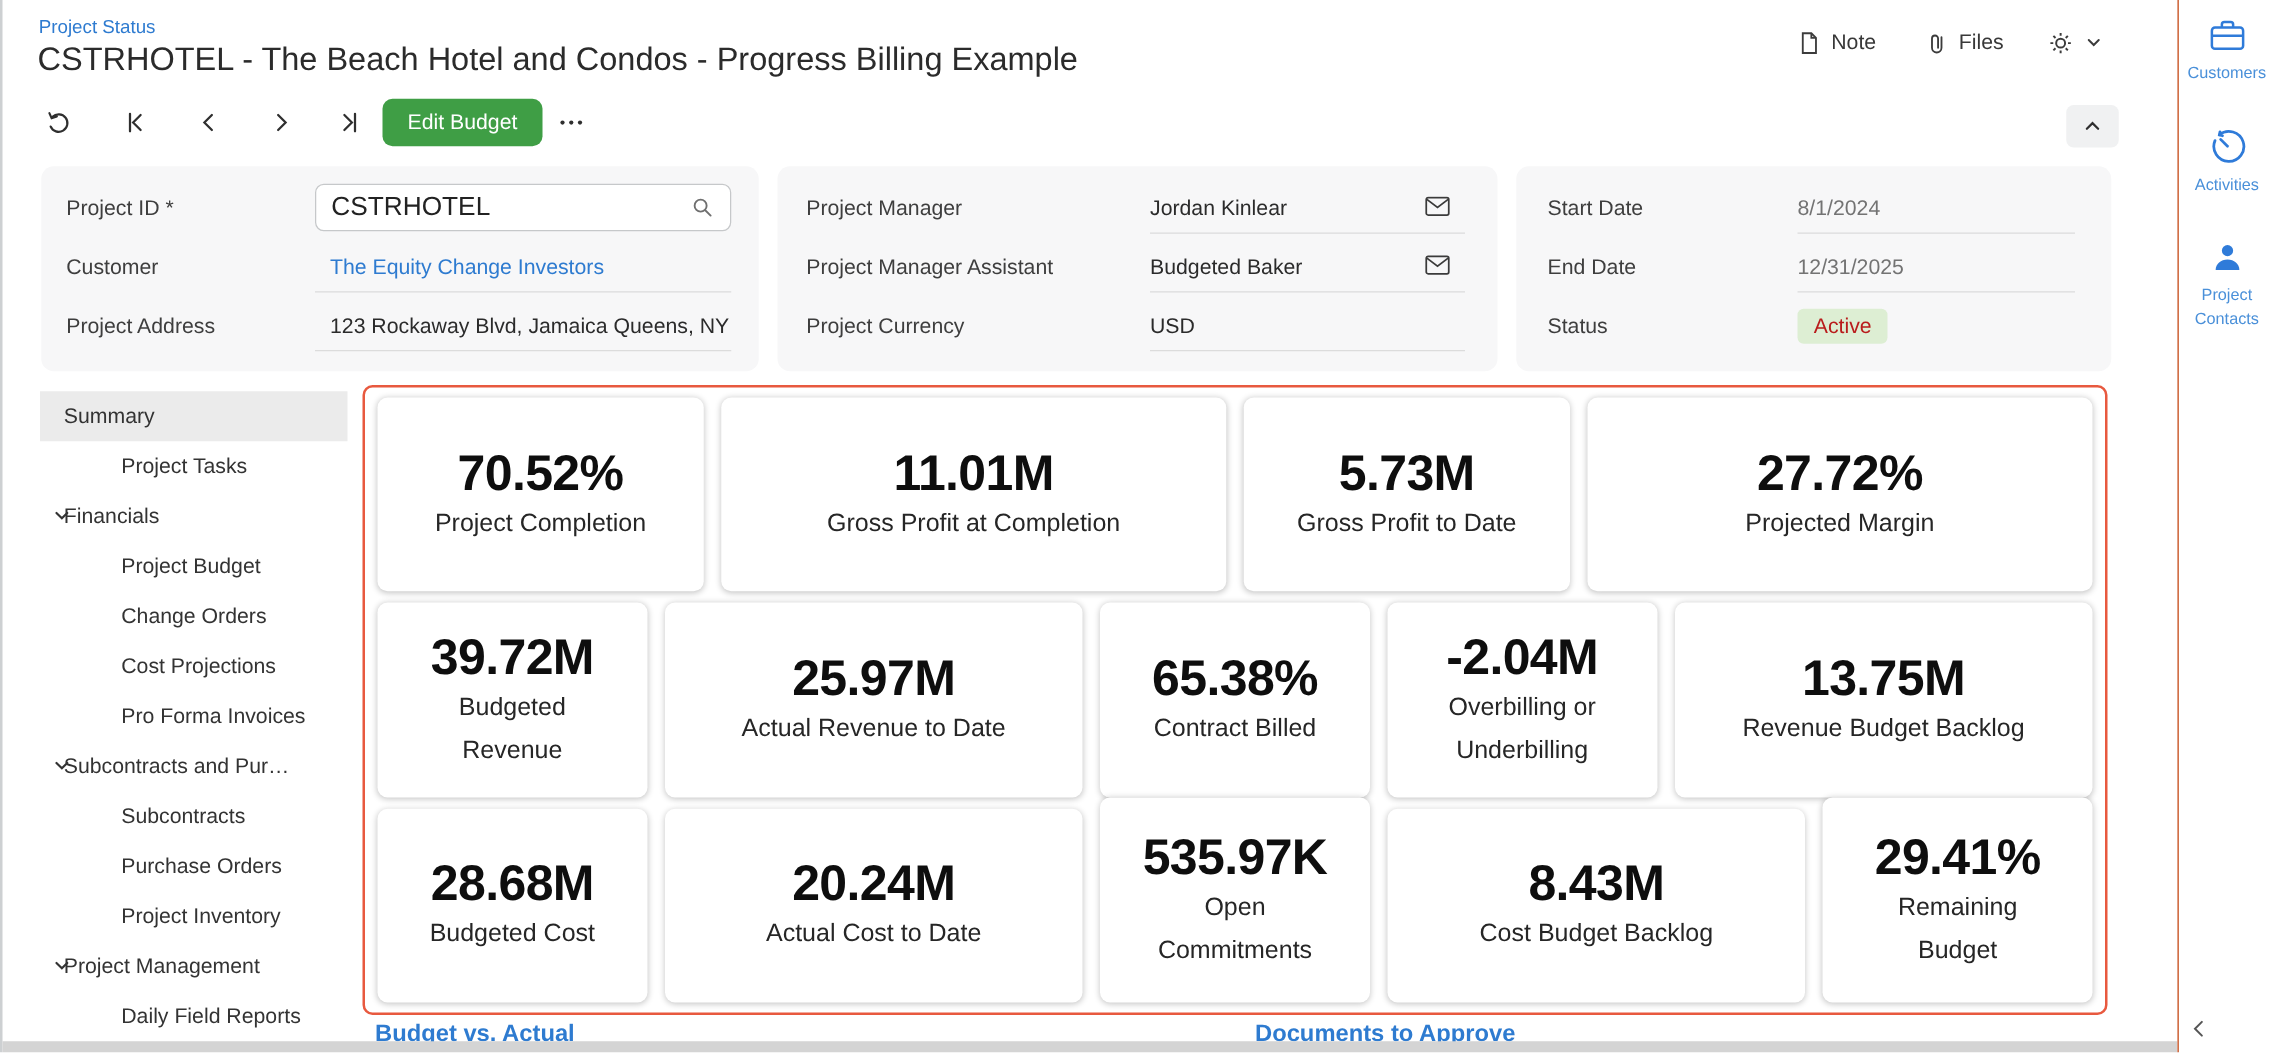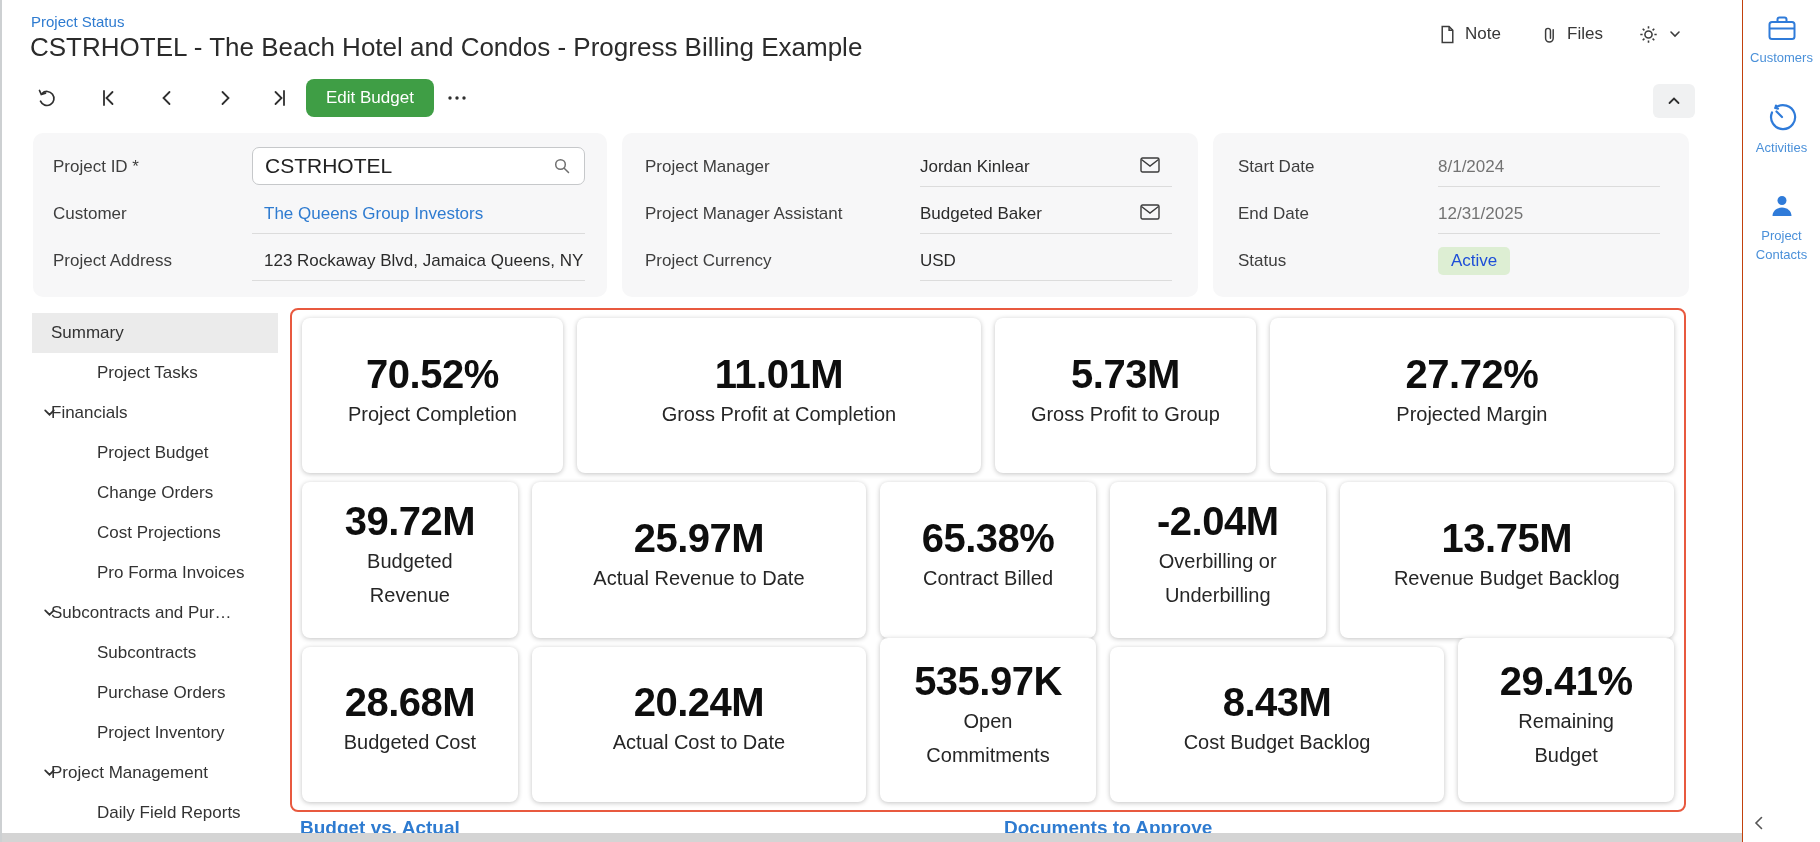--- a/index.html
+++ b/index.html
@@ -26,35 +26,35 @@
   .panel { position:absolute; top:133px; height:164px; background:#f7f7f8; border-radius:10px; }
   .panel-1 { left:33px; width:574px; } .panel-2 { left:622px; width:576px; } .panel-3 { left:1213px; width:476px; }
   .f-label { position:absolute; font-size:17px; color:#3e3e3e; white-space:nowrap; }
   .f-value { position:absolute; font-size:17px; color:#2b2b2b; white-space:nowrap; overflow:hidden; }
   .f-link  { color:#2e7bd0; cursor:pointer; }
   .f-muted { color:#737373; }
   .u-line  { position:absolute; height:1px; background:#dcdcdc; }
   .id-input { position:absolute; left:219px; top:14px; width:333px; height:38px; background:#fff; border:1px solid #c6c8ca; border-radius:7px; font-size:21px; color:#222; padding:0 34px 0 12px; font-family:inherit; }
   .id-search { position:absolute; left:520px; top:24px; color:#6f6f6f; cursor:pointer; }
   .mail-ic { position:absolute; left:518px; color:#3b3b3b; cursor:pointer; }
-  .status-chip { position:absolute; left:225px; top:114px; background:#ddeed3; color:#1d4ed8; font-size:17px; padding:4px 13px; border-radius:5px; }
+  .status-chip { position:absolute; left:225px; top:114px; background:#ddeed3; color:#b91c1c; font-size:17px; padding:4px 13px; border-radius:5px; }
 
   
   .sidenav { position:absolute; left:32px; top:313px; width:246px; }
   .nav-item { position:relative; height:40px; display:flex; align-items:center; font-size:17px; color:#333; cursor:pointer; }
   .nav-item.selected { background:#ebebeb; }
   .nav-item .chev { position:absolute; left:11px; top:13px; color:#333; }
   .nav-item.lvl0 .nav-label { margin-left:19px; }
   .nav-item.lvl1 .nav-label { margin-left:65px; }
   .nav-label { white-space:nowrap; overflow:hidden; text-overflow:ellipsis; max-width:200px; }
 
   
   .dashboard { position:absolute; left:290px; top:308px; width:1396px; height:504px; border:2px solid #e8593f; border-radius:8px; background:#fff; padding:8px 10px; display:flex; flex-direction:column; gap:9px; }
   .kpi-row { display:flex; gap:14px; flex:1; min-height:0; }
-  .tile { background:#fff; border-radius:8px; box-shadow:0 1px 5px rgba(0,0,0,0.24); display:flex; flex-direction:row; flex:1 1 0; overflow:hidden; cursor:pointer; }
+  .tile { background:#fff; border-radius:8px; box-shadow:0 1px 5px rgba(0,0,0,0.24); display:flex; flex-direction:column; flex:1 1 0; overflow:hidden; cursor:pointer;align-items:center; }
   .tile.wide { flex:1.55 1 0; }
   .tile.tall { margin-top:-9px; }
   .tile-bar { height:10px; border-radius:7px; flex:none; }
   .tile-body { flex:1; display:flex; flex-direction:column; justify-content:center; align-items:center; padding:0 28px 10px 28px; text-align:center; }
   .tile-value { font-size:40px; font-weight:bold; color:#0e0e0e; letter-spacing:-0.5px; line-height:1.15; }
   .tile-label { font-size:20px; color:#262626; line-height:1.7; }
 
   .bottom-link { position:absolute; top:817px; font-size:19px; font-weight:bold; color:#2e7bd0; cursor:pointer; white-space:nowrap; }
   .link-budget { left:300px; } .link-docs { left:1004px; }
   .hstrip { position:absolute; left:2px; top:833px; width:1740px; height:9px; background:#d4d4d4; }
@@ -154,21 +154,21 @@
   <div class="panel panel-1">
     <div class="f-label" style="left:20px;top:24px;">Project ID *</div>
     <input class="id-input" value="CSTRHOTEL" style="">
     <span class="id-search icon">
       <svg width="18" height="18" viewBox="0 0 18 18" fill="none" stroke="#6f6f6f" stroke-width="1.5" stroke-linecap="round">
           <circle cx="7.5" cy="7.5" r="4.8"></circle>
           <path d="M11.2 11.2L15.5 15.5"></path>
         </svg>
     </span>
     <div class="f-label" style="left:20px;top:71px;">Customer</div>
-    <div class="f-value f-link" style="left:231px;top:71px;width:321px;">The Queens Group Investors</div>
+    <div class="f-value f-link" style="left:231px;top:71px;width:321px;">The Equity Change Investors</div>
     <div class="u-line" style="left:219px;top:100px;width:333px;"></div>
     <div class="f-label" style="left:20px;top:118px;">Project Address</div>
     <div class="f-value" style="left:231px;top:118px;width:321px;">123 Rockaway Blvd, Jamaica Queens, NY</div>
     <div class="u-line" style="left:219px;top:147px;width:333px;"></div>
   </div>
 
   <div class="panel panel-2">
     <div class="f-label" style="left:23px;top:24px;">Project Manager</div>
     <div class="f-value" style="left:298px;top:24px;width:210px;">Jordan Kinlear</div>
     <span class="mail-ic icon" style="top:24px;">
@@ -273,21 +273,21 @@
           <div class="tile-bar" style="background: rgb(88, 178, 94);"></div>
           <div class="tile-body">
             <div class="tile-value">11.01M</div>
             <div class="tile-label">Gross Profit at Completion</div>
           </div>
         </div>
         <div class="tile">
           <div class="tile-bar" style="background: rgb(88, 178, 94);"></div>
           <div class="tile-body">
             <div class="tile-value">5.73M</div>
-            <div class="tile-label">Gross Profit to Group</div>
+            <div class="tile-label">Gross Profit to Date</div>
           </div>
         </div>
         <div class="tile wide">
           <div class="tile-bar" style="background: rgb(88, 178, 94);"></div>
           <div class="tile-body">
             <div class="tile-value">27.72%</div>
             <div class="tile-label">Projected Margin</div>
           </div>
         </div>
       </div>

